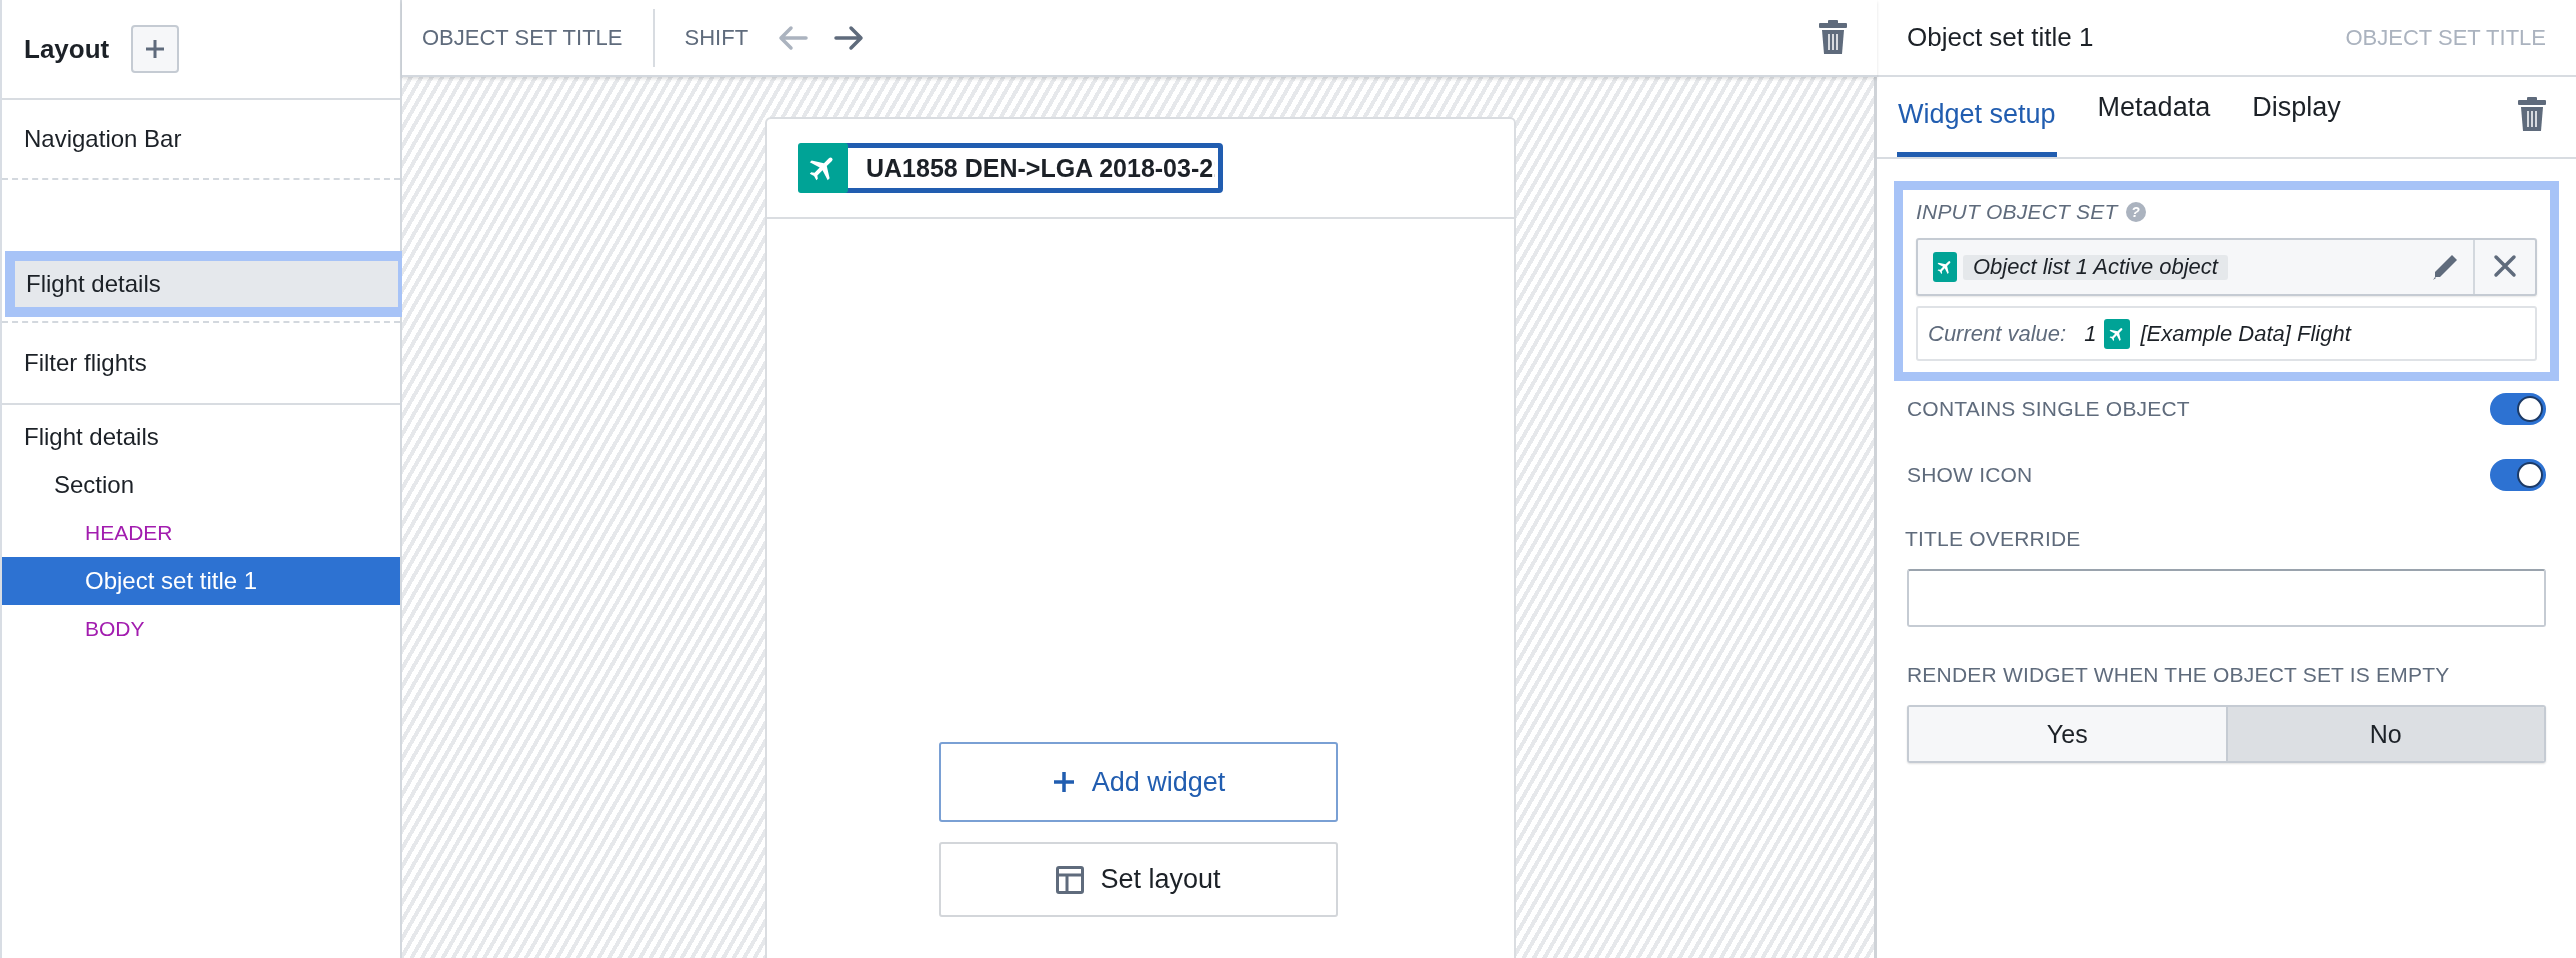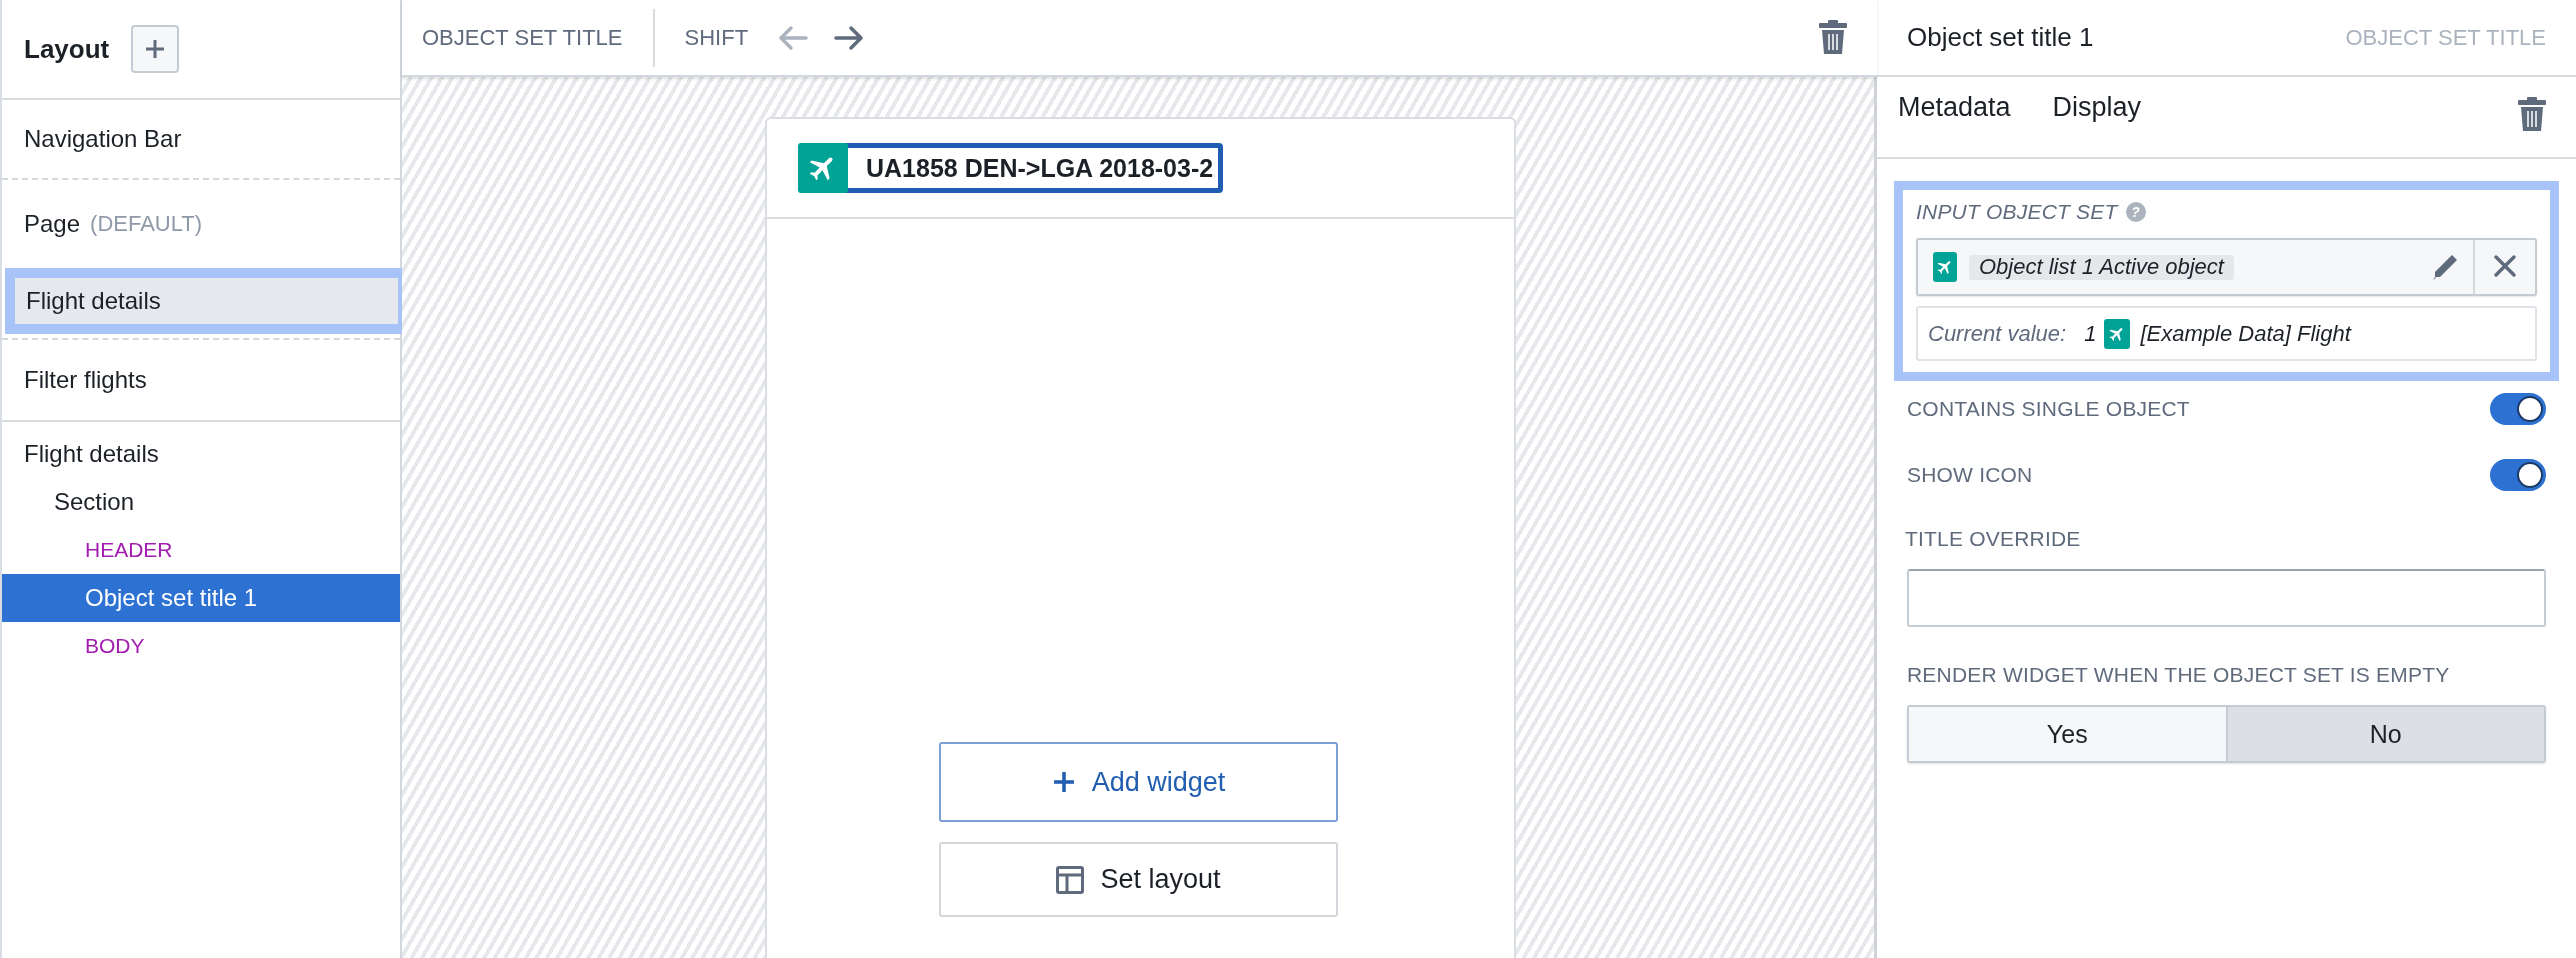--- a/index.html
+++ b/index.html
@@ -53,21 +53,21 @@
   .rp-tabs { height: 82px; border-bottom: 2px solid #d8dce1; display: flex; align-items: flex-end; padding-left: 20px; position: relative; }
   .tab { font-size: 27px; color: #1c2127; padding: 0 1px 20px 1px; margin-right: 40px; height: 80px; display: flex; align-items: center; }
   .tab-active { color: #215db0; border-bottom: 5px solid #215db0; padding-bottom: 0; }
   .rp-trash { position: absolute; right: 30px; top: 20px; }
   .ios-box { position: absolute; left: 17px; top: 181px; width: 665px; height: 200px; background: #a7c3f7; padding: 9px 9px; font-style: italic; }
   .ios-inner { background: #fff; width: 100%; height: 100%; padding: 10px 13px; }
   .field-label { font-size: 21px; color: #5f6b7c; letter-spacing: 0.2px; display: flex; align-items: center; }
   .help-icon { margin-left: 8px; width: 20px; height: 20px; border-radius: 50%; background: #abb3bf; color: #fff; font-size: 14px; font-weight: bold; display: flex; align-items: center; justify-content: center; }
   .os-select { margin-top: 14px; height: 58px; border: 2px solid #c5cbd3; border-radius: 3px; background: #f6f7f9; display: flex; align-items: center; position: relative; box-shadow: 0 1px 2px rgba(0,0,0,0.1); }
   .obj-icon { width: 24px; height: 30px; background: #00a396; border-radius: 3px; display: flex; align-items: center; justify-content: center; margin-left: 15px; }
-  .os-tag { margin-left: 12px; background: #e5e8eb; border-radius: 3px; height: 25px; padding: 0 10px; display: flex; align-items: center; font-size: 22px; color: #1c2127; }
+  .os-tag { margin-left: 6px; background: #e5e8eb; border-radius: 3px; height: 25px; padding: 0 10px; display: flex; align-items: center; font-size: 22px; color: #1c2127; }
   .os-edit { position: absolute; right: 75px; top: 12px; }
   .os-clear-sep { position: absolute; right: 60px; top: 0; width: 2px; height: 54px; background: #d3d8de; }
   .os-clear { position: absolute; right: 18px; top: 14px; }
   .current-val { margin-top: 10px; height: 55px; border: 2px solid #dfe2e6; border-radius: 3px; display: flex; align-items: center; padding-left: 10px; font-size: 22px; }
   .cv-label { color: #5f6b7c; text-align: center; }
   .cv-count { margin-left: 18px; color: #1c2127; }
   .cv-icon { margin-left: 8px; width: 26px; height: 30px; background: #00a396; border-radius: 3px; display: flex; align-items: center; justify-content: center; }
   .cv-type { margin-left: 10px; color: #1c2127; }
   .switch-row { position: absolute; left: 30px; width: 639px; height: 40px; display: flex; align-items: center; justify-content: space-between; }
   .switch { width: 56px; height: 32px; background: #2d72d2; border-radius: 16px; position: relative; }
@@ -90,24 +90,20 @@
           <path d="M12 3v18M3 12h18" stroke="#5f6b7c" stroke-width="3"></path>
         </svg>
     </div>
   </div>
 
   <div class="lp-row nav-row">
     <span>Navigation Bar</span>
   </div>
 
   <div class="page-group">
-    <div class="lp-row page-row">
-      <span>Page</span>
-      <span class="page-default">(DEFAULT)</span>
-    </div>
     <div class="flight-sel">
       <div class="flight-sel-inner">
         <span>Flight details</span>
       </div>
     </div>
   </div>
 
   <div class="lp-row filter-row">
     <span>Filter flights</span>
   </div>
@@ -189,20 +185,21 @@
   </div>
 </div>
 
 <div class="right">
   <div class="rp-header">
     <span class="rp-title">Object set title 1</span>
     <span class="rp-type">OBJECT SET TITLE</span>
   </div>
 
   <div class="rp-tabs">
+    <span class="tab tab-active">Widget setup</span>
     <span class="tab">Metadata</span>
     <span class="tab">Display</span>
     <span class="rp-trash">
       <svg width="28" height="34" viewBox="0 0 28 34">
           <rect x="9" y="0" width="10" height="4" rx="1" fill="#5f6b7c"></rect>
           <rect x="0" y="3" width="28" height="5" rx="1" fill="#5f6b7c"></rect>
           <path d="M3 10h22l-2 24H5z" fill="#5f6b7c"></path>
           <path d="M10 14v16M14 14v16M18 14v16" stroke="#fff" stroke-width="1.5"></path>
         </svg>
     </span>

